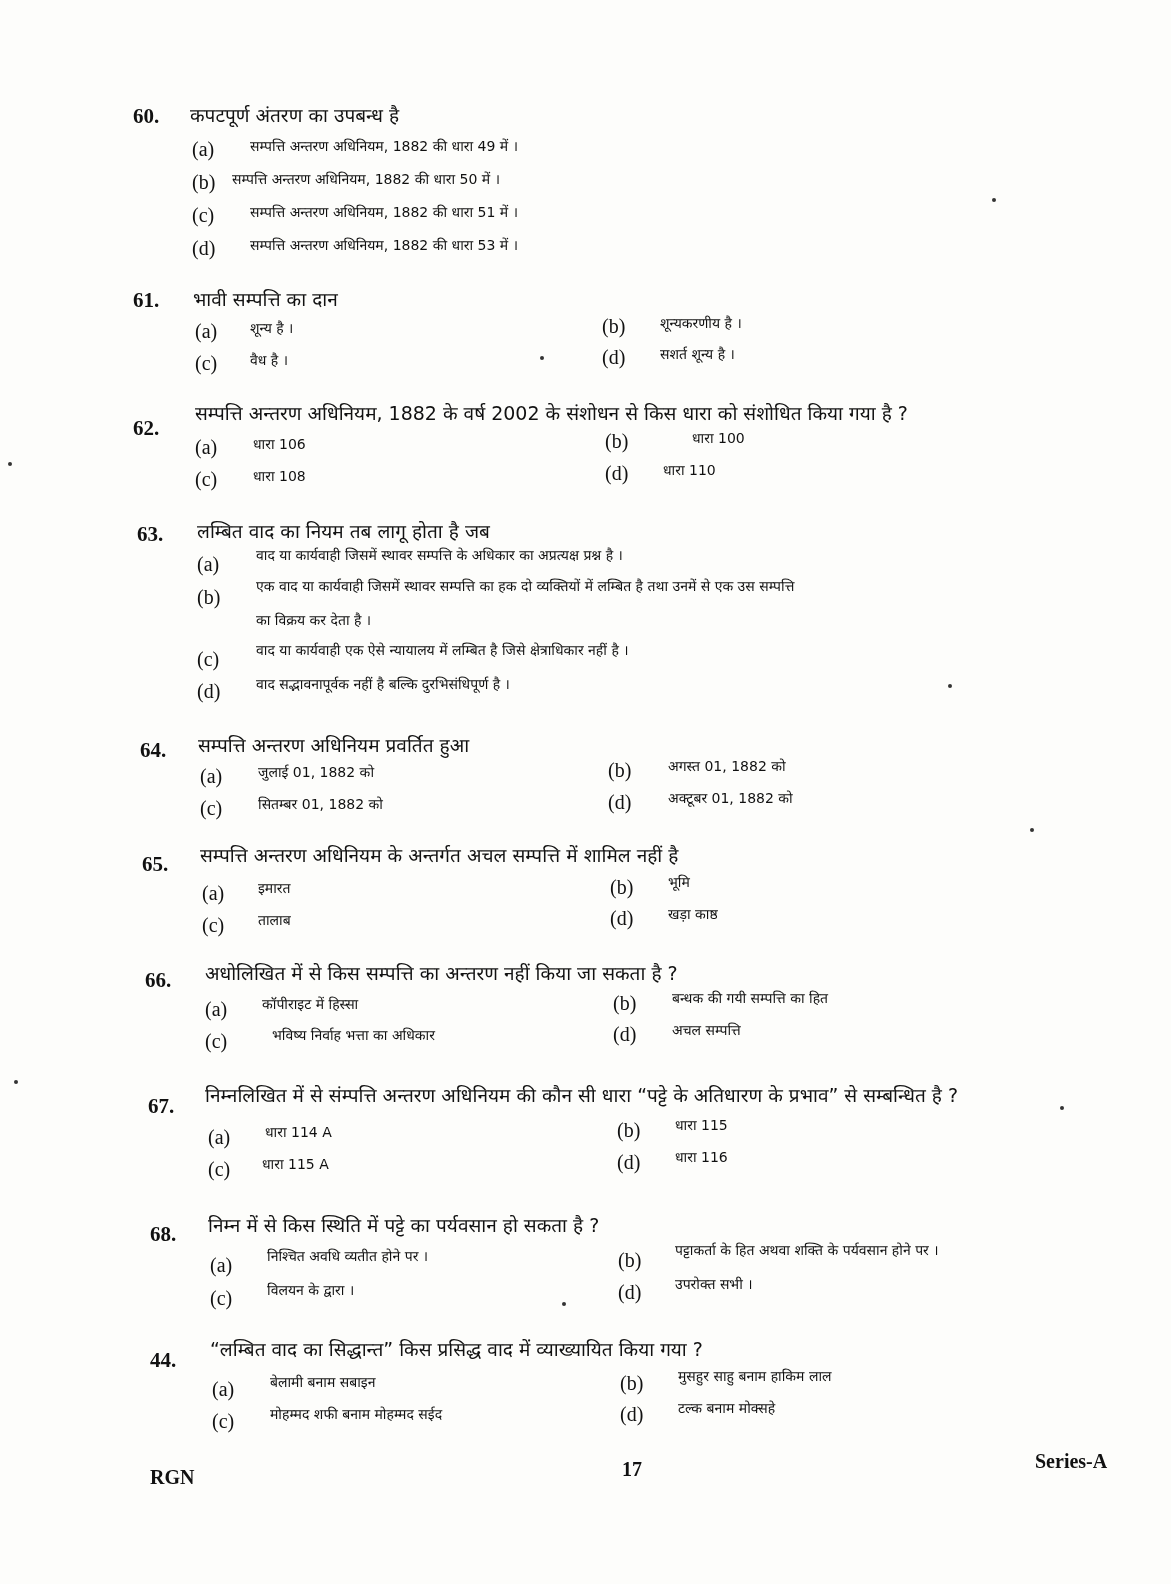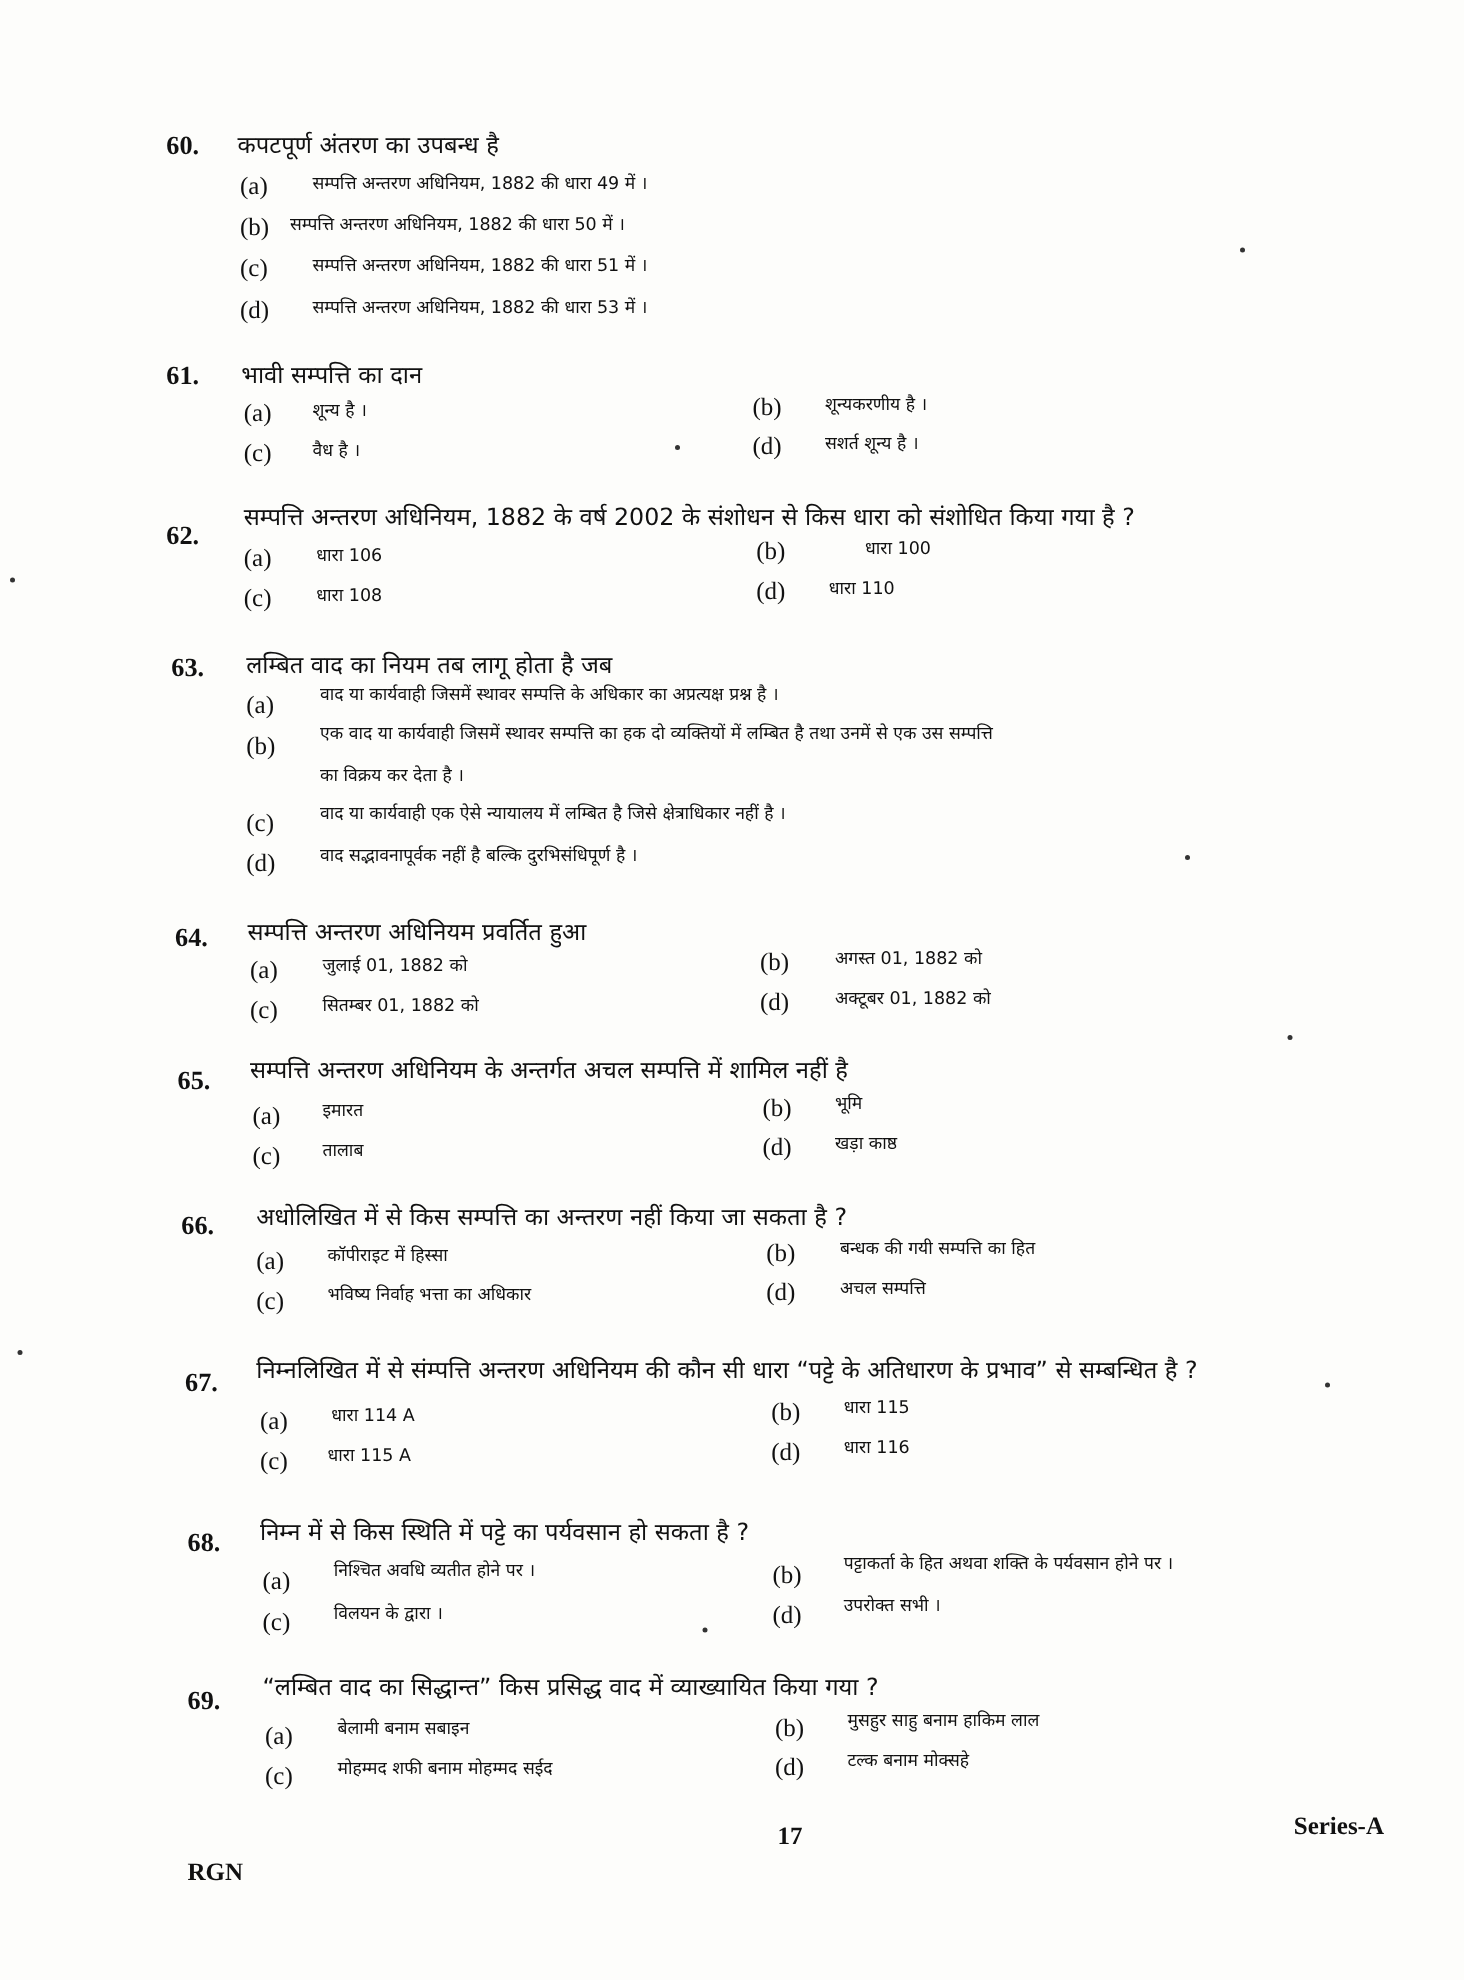--- a/index.html
+++ b/index.html
@@ -105,21 +105,21 @@
 </div>
 
 <div class="q">
   <span class="qnum" style="left:145px; top:968px;">66.</span>
   <span class="qtext" style="left:205px; top:960px;">अधोलिखित में से किस सम्पत्ति का अन्तरण नहीं किया जा सकता है ?</span>
   <span class="olabel" style="left:205px; top:998px;">(a)</span>
   <span class="otext" style="left:262px; top:994px;">कॉपीराइट में हिस्सा</span>
   <span class="olabel" style="left:613px; top:992px;">(b)</span>
   <span class="otext" style="left:672px; top:988px;">बन्धक की गयी सम्पत्ति का हित</span>
   <span class="olabel" style="left:205px; top:1030px;">(c)</span>
-  <span class="otext" style="left:262px; top:1025px;">भविष्य निर्वाह भत्ता का अधिकार</span>
+  <span class="otext" style="left:272px; top:1025px;">भविष्य निर्वाह भत्ता का अधिकार</span>
   <span class="olabel" style="left:613px; top:1023px;">(d)</span>
   <span class="otext" style="left:672px; top:1020px;">अचल सम्पत्ति</span>
 </div>
 
 <div class="q">
   <span class="qnum" style="left:148px; top:1094px;">67.</span>
   <span class="qtext" style="left:205px; top:1082px;">निम्नलिखित में से संम्पत्ति अन्तरण अधिनियम की कौन सी धारा “पट्टे के अतिधारण के प्रभाव” से सम्बन्धित है ?</span>
   <span class="olabel" style="left:208px; top:1126px;">(a)</span>
   <span class="otext" style="left:265px; top:1122px;">धारा 114 A</span>
   <span class="olabel" style="left:617px; top:1119px;">(b)</span>
@@ -137,34 +137,34 @@
   <span class="otext" style="left:267px; top:1246px;">निश्चित अवधि व्यतीत होने पर ।</span>
   <span class="olabel" style="left:618px; top:1249px;">(b)</span>
   <span class="otext" style="left:675px; top:1240px;">पट्टाकर्ता के हित अथवा शक्ति के पर्यवसान होने पर ।</span>
   <span class="olabel" style="left:210px; top:1287px;">(c)</span>
   <span class="otext" style="left:267px; top:1280px;">विलयन के द्वारा ।</span>
   <span class="olabel" style="left:618px; top:1281px;">(d)</span>
   <span class="otext" style="left:675px; top:1274px;">उपरोक्त सभी ।</span>
 </div>
 
 <div class="q">
-  <span class="qnum" style="left:150px; top:1348px;">69.</span>
+  <span class="qnum" style="left:150px; top:1348px;">44.</span>
   <span class="qtext" style="left:210px; top:1336px;">“लम्बित वाद का सिद्धान्त” किस प्रसिद्ध वाद में व्याख्यायित किया गया ?</span>
   <span class="olabel" style="left:212px; top:1378px;">(a)</span>
   <span class="otext" style="left:270px; top:1372px;">बेलामी बनाम सबाइन</span>
   <span class="olabel" style="left:620px; top:1372px;">(b)</span>
   <span class="otext" style="left:678px; top:1366px;">मुसहुर साहु बनाम हाकिम लाल</span>
   <span class="olabel" style="left:212px; top:1410px;">(c)</span>
   <span class="otext" style="left:270px; top:1404px;">मोहम्मद शफी बनाम मोहम्मद सईद</span>
   <span class="olabel" style="left:620px; top:1403px;">(d)</span>
   <span class="otext" style="left:678px; top:1398px;">टल्क बनाम मोक्सहे</span>
 </div>
 
 <div>
-  <span class="footer" style="left:150px; top:1466px;margin-top:21px;">RGN</span>
+  <span class="footer" style="left:150px; top:1466px;">RGN</span>
   <span class="footer" style="left:622px; top:1458px; font-weight:bold;">17</span>
   <span class="footer" style="left:1035px; top:1450px;">Series-A</span>
 </div>
 
 <div class="dot" style="left:540px; top:356px;"></div>
 <div class="dot" style="left:948px; top:684px;"></div>
 <div class="dot" style="left:1030px; top:828px;"></div>
 <div class="dot" style="left:562px; top:1302px;"></div>
 <div class="dot" style="left:1060px; top:1106px;"></div>
 <div class="dot" style="left:992px; top:198px;"></div>

